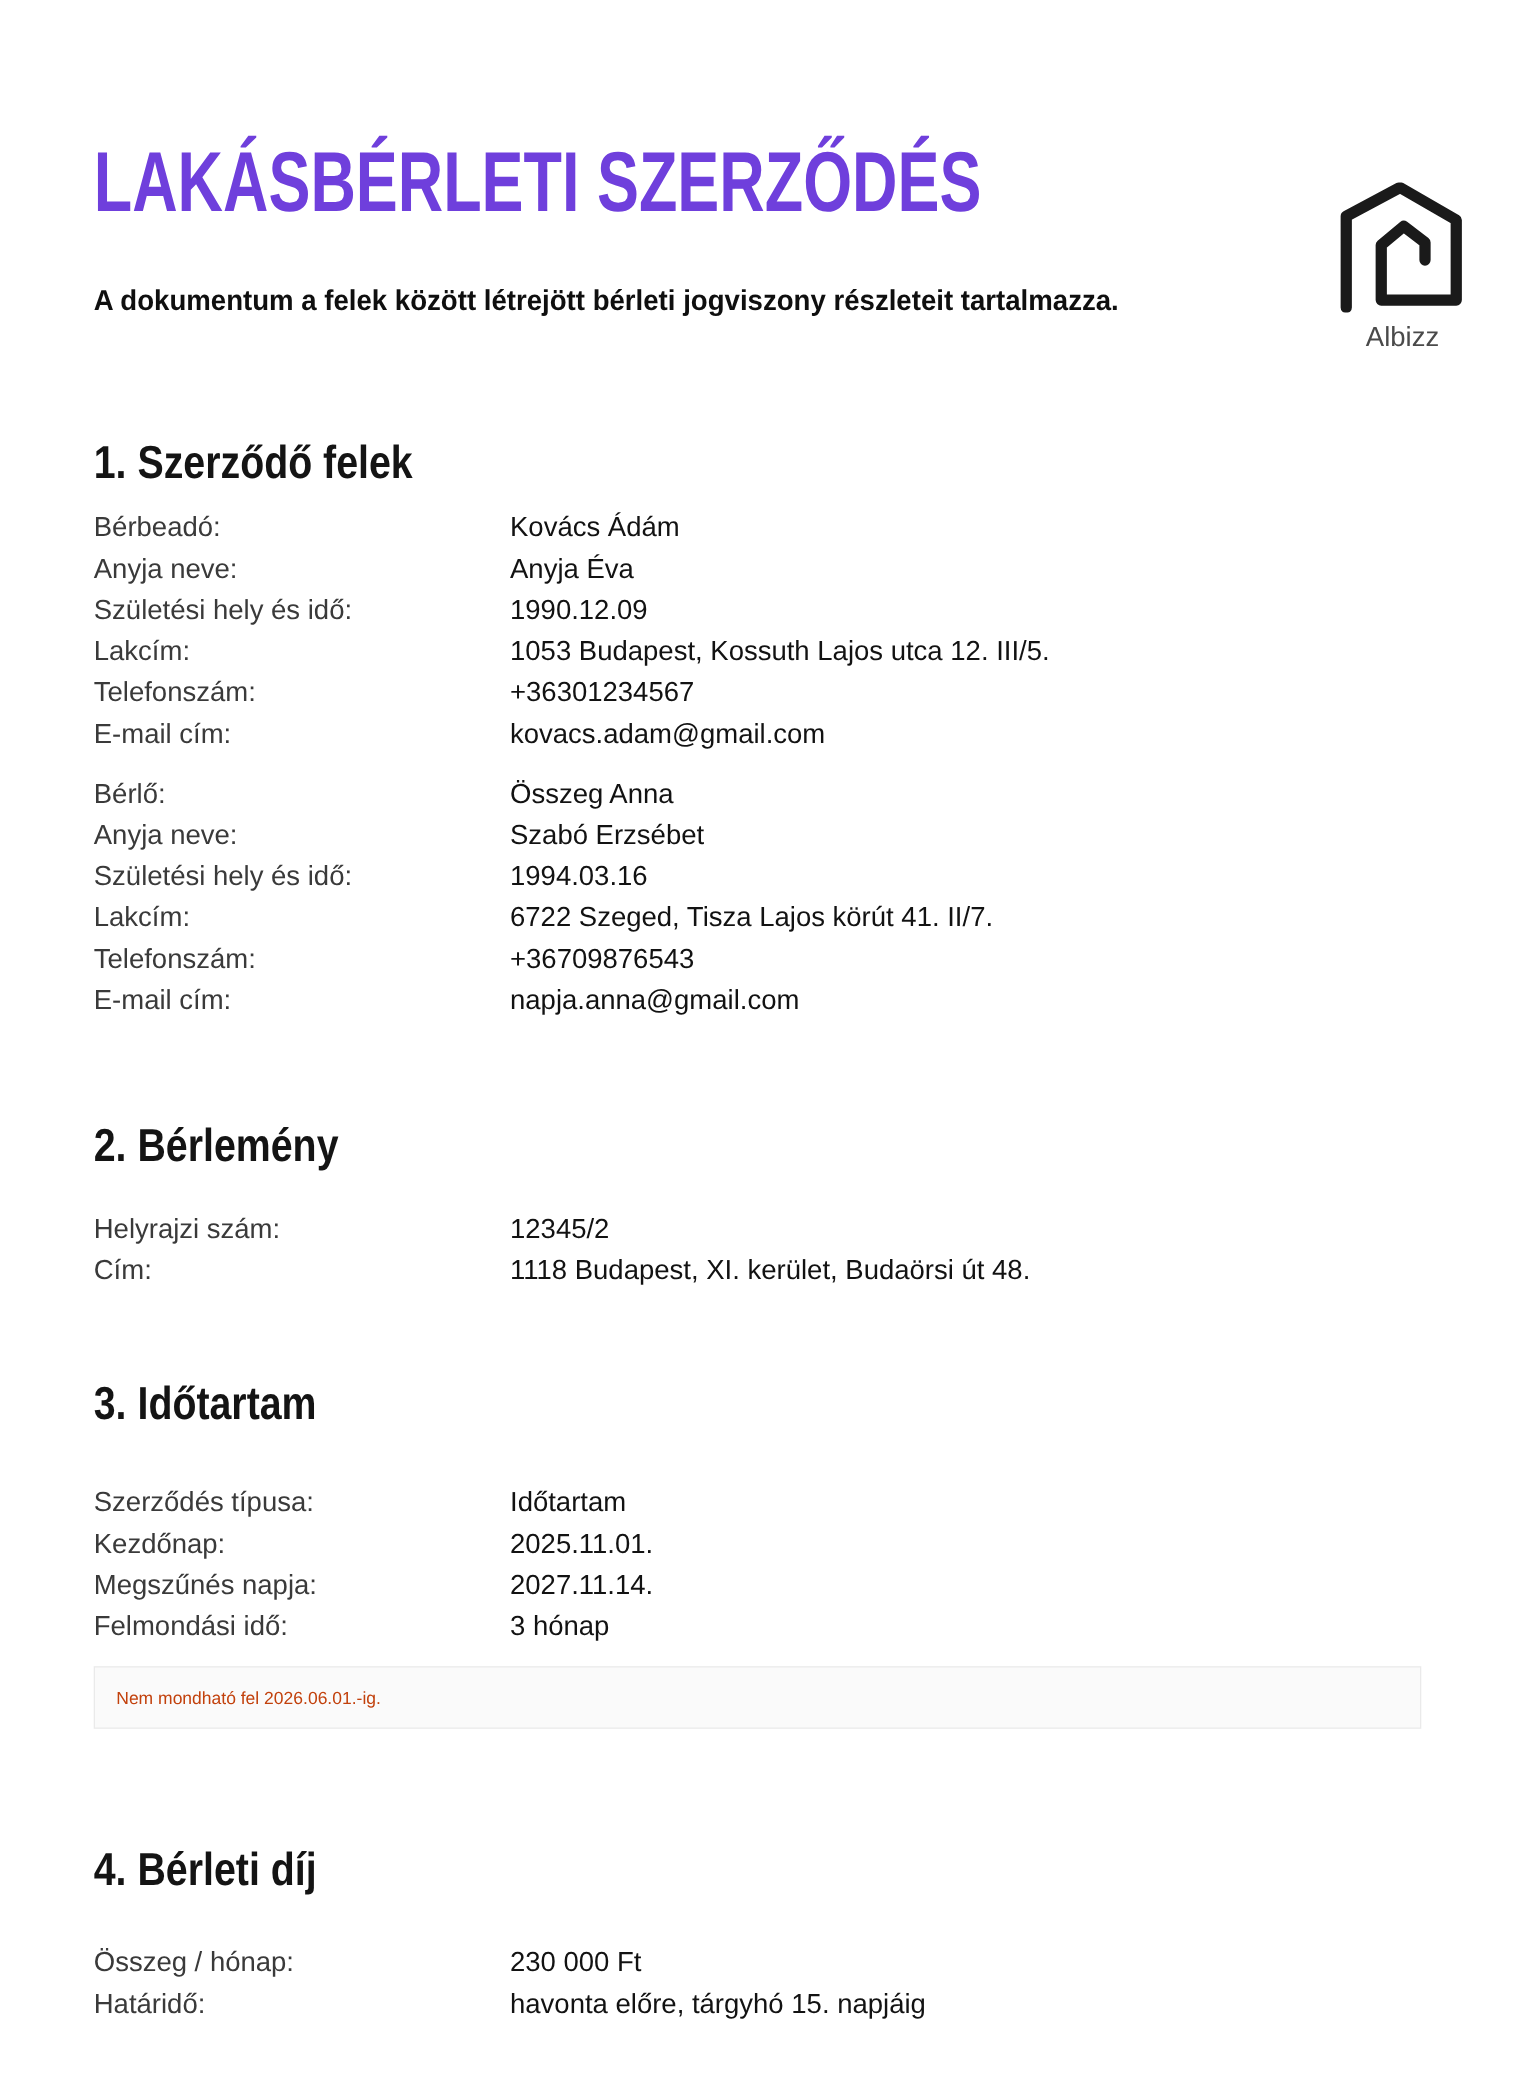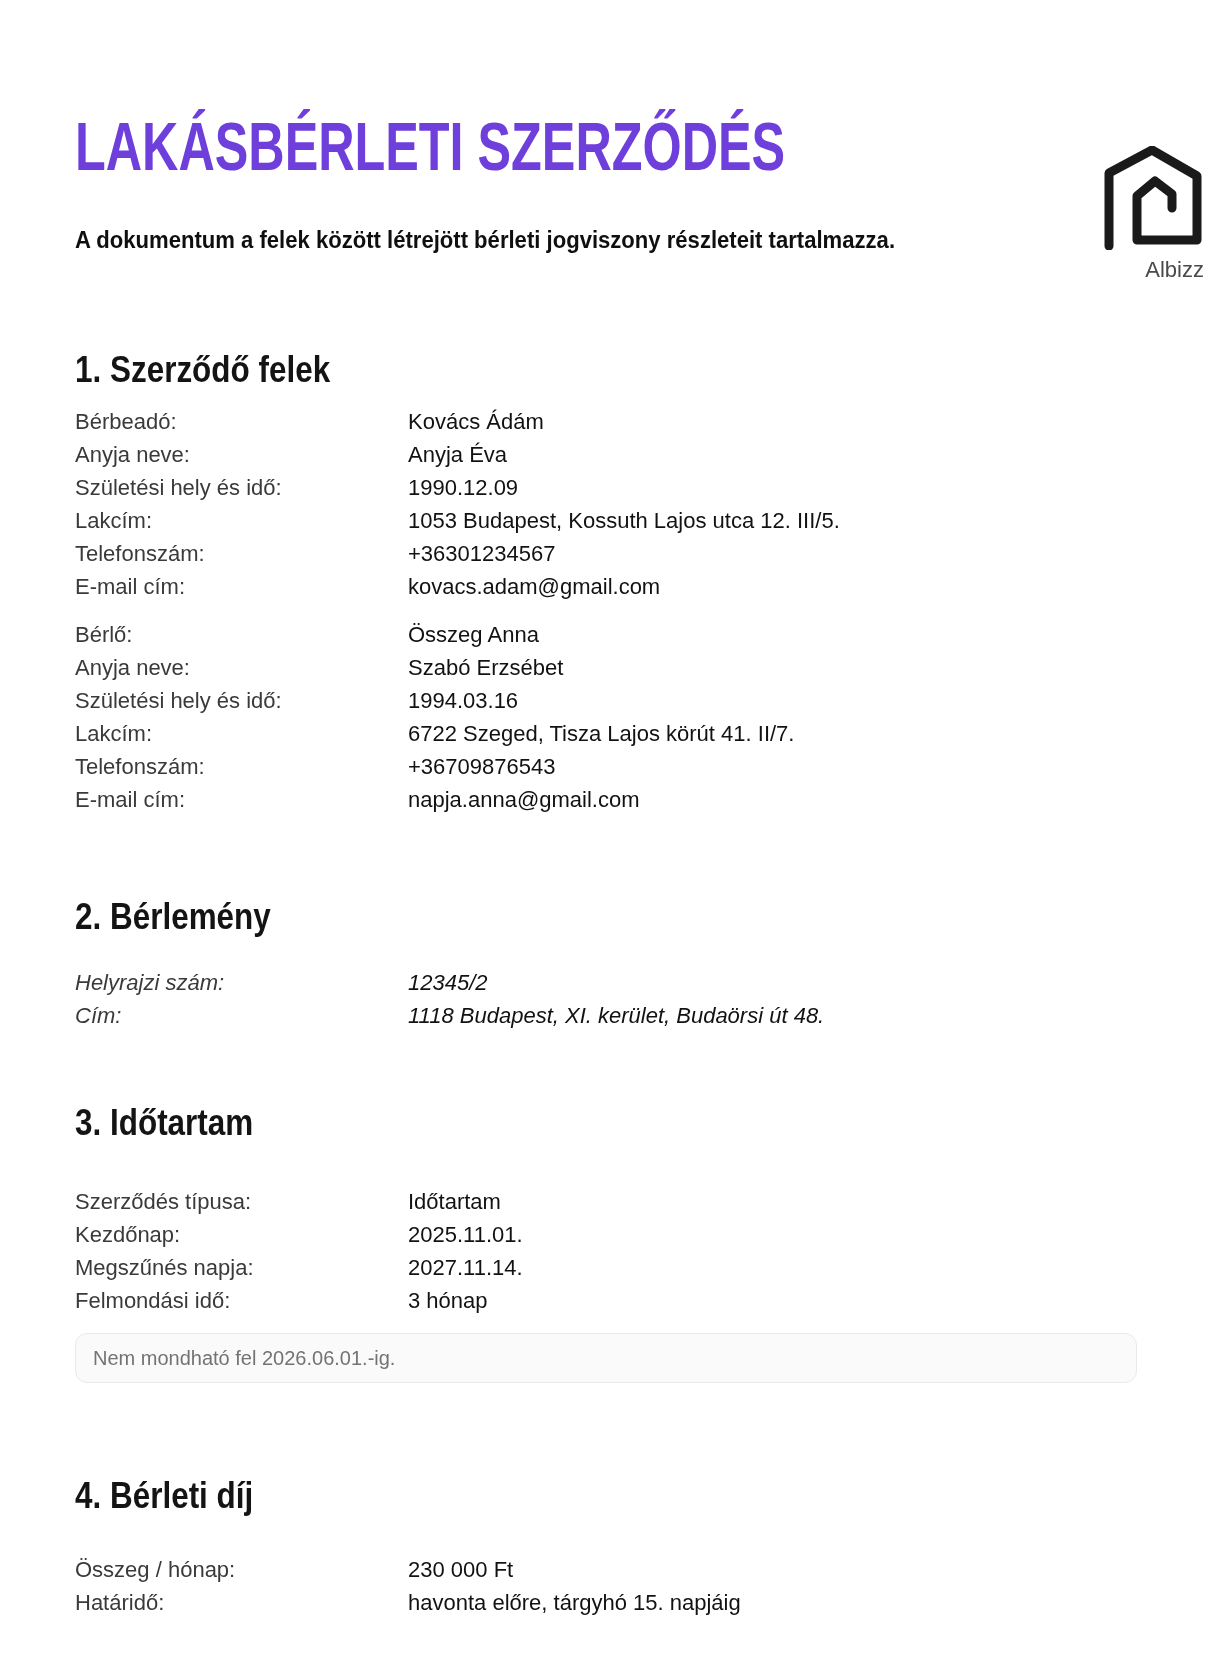--- a/index.html
+++ b/index.html
@@ -18,53 +18,53 @@
     transform: scaleX(0.74); transform-origin: left center;
     white-space: nowrap;
   }
   .doc-subtitle {
     margin-top: 46px;
     font-size: 23px; line-height: 29px; font-weight: 600; color: #0f0f0f;
     transform: scaleX(0.96); transform-origin: left center;
     white-space: nowrap;
   }
   .logo {
-    position: absolute; top: 34px; left: 1104px; width: 100px;
-    text-align: right;
+    position: absolute; top: 34px; left: 1072px; width: 100px;
+    text-align: center;
   }
   .logo svg { display: block; }
   .logo-text { margin-top: 9px; font-size: 22px; line-height: 22px; color: #4a4a4a; }
 
   
   .section-heading {
     font-size: 37px; line-height: 42px; font-weight: 600; color: #141414;
     transform: scaleX(0.85); transform-origin: left center;
     white-space: nowrap;
   }
   .section:nth-of-type(1) { margin-top: 94px; }
   .section:nth-of-type(1) .groups { margin-top: 14px; }
   .section:nth-of-type(2) { margin-top: 80px; }
-  .section:nth-of-type(2) .groups { margin-top: 28px; font-style: italic; }
+  .section:nth-of-type(2) .groups { margin-top: 28px; }
   .section:nth-of-type(3) { margin-top: 70px; }
   .section:nth-of-type(3) .groups { margin-top: 41px; }
   .section:nth-of-type(4) { margin-top: 92px; }
   .section:nth-of-type(4) .groups { margin-top: 36px; }
   .group + .group { margin-top: 15px; }
 
   .row { height: 33px; line-height: 33px; font-size: 22px; white-space: nowrap; }
   .row .label { display: inline-block; width: 333px; color: #3a3a3a; vertical-align: top; }
   .row .value { color: #121212; }
 
   .note-box {
     margin-top: 16px;
     background: var(--note-bg, #fafafa);
     border: 1px solid var(--note-border, #eaeaea);
-    border-radius: 12px;
+    border-radius: 0;
     padding: 13px 17px;
-    font-size: 20px; line-height: 22px; color: #737373;
+    font-size: 14px; line-height: 22px; color: #c2410c;
   }
 </style>
 </head>
 <body style="--accent: #6F3FDC; --note-bg: #FAFAFA; --note-border: #EAEAEA;">
 
 <div class="page">
 
   <header>
     <div class="logo">
       <svg width="100" height="104" viewBox="0 0 100 104" aria-hidden="true">

